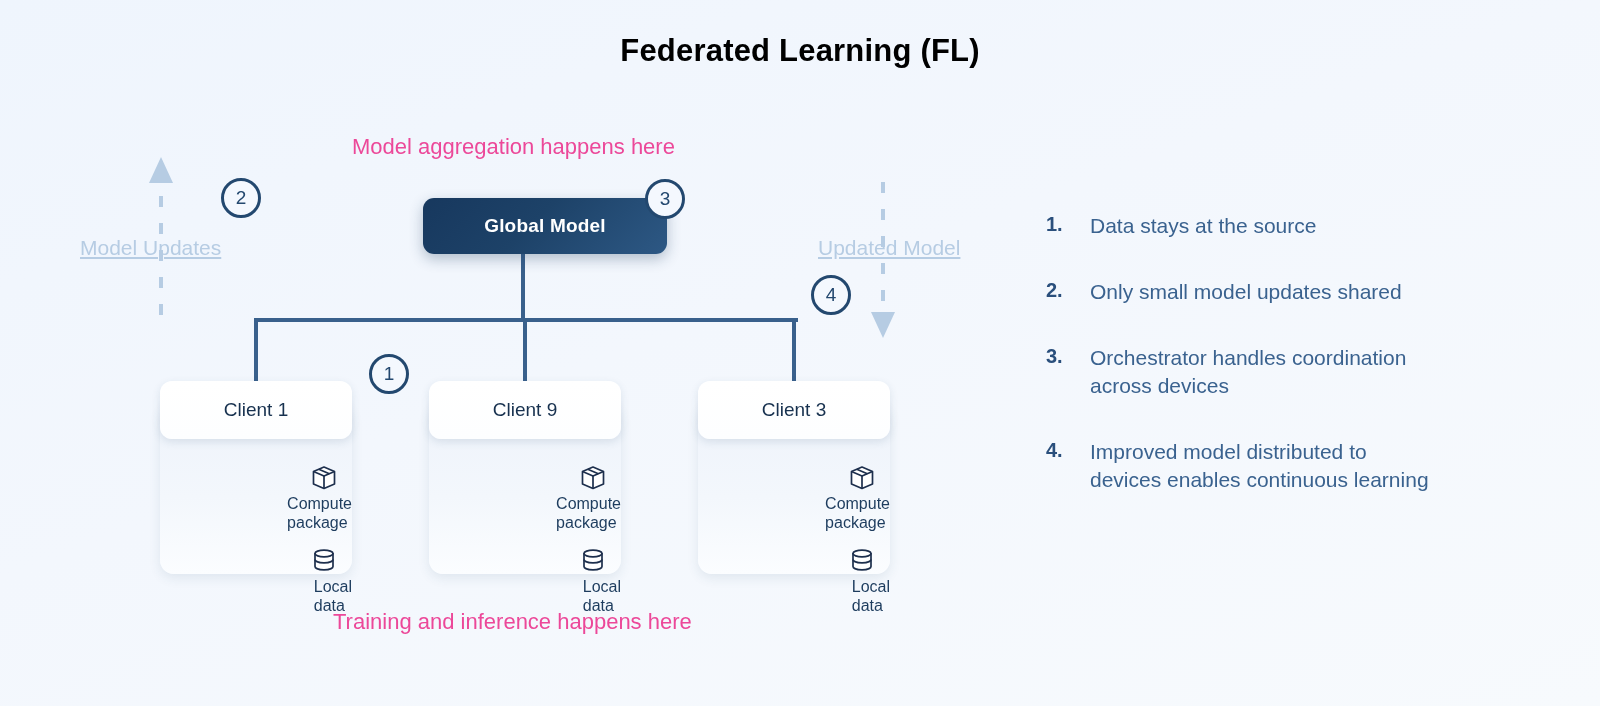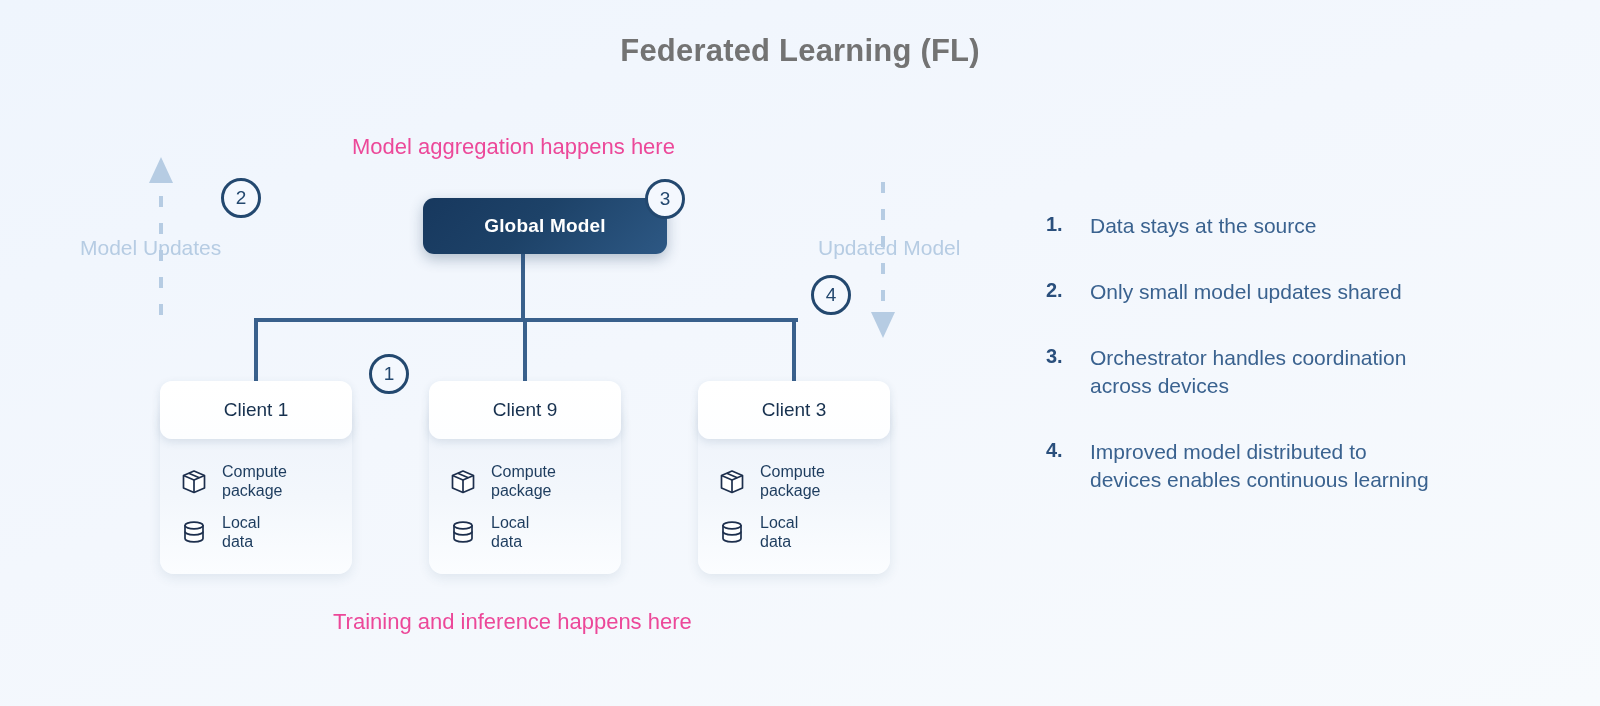--- a/index.html
+++ b/index.html
@@ -27,21 +27,21 @@
   
   .page-title {
     position: absolute;
     left: 0;
     top: 33px;
     width: 1600px;
     text-align: center;
     font-size: 31px;
     font-weight: bold;
     letter-spacing: 0.2px;
-    color: #737373;
+    color: #000000;
   }
 
   
   .caption {
     position: absolute;
     font-size: 22px;
     color: #ec4899;
     white-space: nowrap;
   }
   .caption-top {
@@ -52,20 +52,21 @@
     left: 333px;
     top: 609px;
   }
 
   
   .flow-label {
     position: absolute;
     font-size: 21px;
     color: #b6cce3;
     white-space: nowrap;
+    text-decoration: underline;
   }
   .flow-label-left {
     left: 80px;
     top: 236px;
   }
   .flow-label-right {
     left: 818px;
     top: 236px;
     text-align: center;
   }
@@ -168,22 +169,23 @@
     position: absolute;
     left: 0;
     top: 80px;
     width: 192px;
     padding: 0 0 0 18px;
     box-sizing: border-box;
   }
 
   .client-row {
     display: flex;
-    align-items: center;
+    align-items: flex-end;
     margin-bottom: 12px;
+    flex-direction: column;
   }
   .client-row .icon {
     width: 32px;
     height: 38px;
     flex: 0 0 32px;
     margin-right: 12px;
     display: flex;
     align-items: center;
     justify-content: center;
   }

